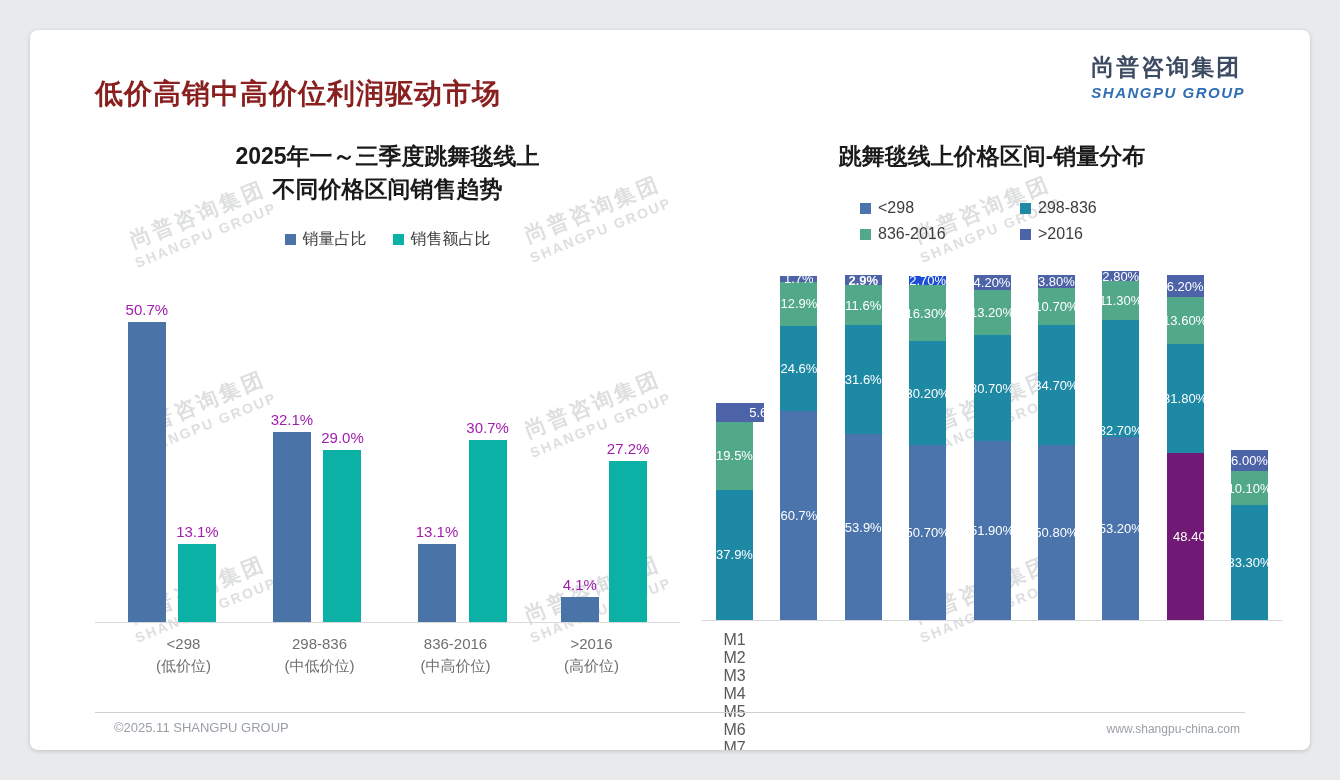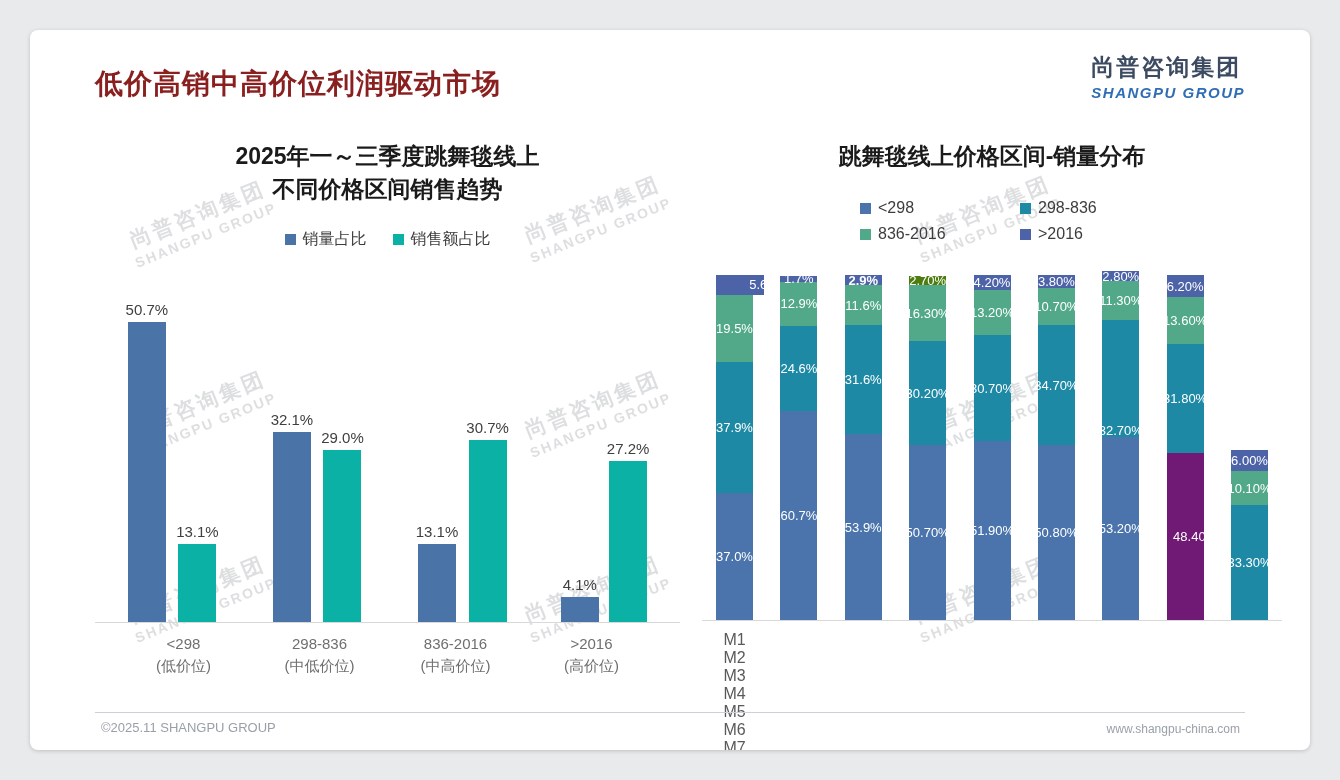--- a/index.html
+++ b/index.html
@@ -15,21 +15,21 @@
   }
   
   .wm{
     position:absolute;transform:rotate(-22deg);color:#aeb2b5;opacity:.42;
     text-align:center;pointer-events:none;z-index:0;white-space:nowrap;
   }
   .wm .l1{font-size:21px;font-weight:bold;letter-spacing:3px;}
   .wm .l2{font-size:14px;font-weight:bold;letter-spacing:2px;}
   
   .page-title{
-    position:absolute;left:65px;top:35px;z-index:2;
+    position:absolute;left:65px;top:45px;z-index:2;
     font-size:28px;font-weight:bold;color:#8a1f1f;letter-spacing:1px;
   }
   .logo{position:absolute;right:65px;top:22px;text-align:left;z-index:2;}
   .logo-zh{font-size:23px;font-weight:bold;color:#3c4b61;letter-spacing:2px;}
   .logo-en{font-size:15px;font-weight:bold;font-style:italic;color:#2f6db5;letter-spacing:1.5px;margin-top:1px;}
   
   .chart{position:absolute;top:110px;z-index:1;}
   #left-chart{left:65px;width:585px;}
   #right-chart{left:672px;width:580px;}
   .chart-title{
@@ -43,40 +43,40 @@
     display:grid;grid-template-columns:160px 160px;row-gap:8px;
     width:320px;margin:26px auto 0 auto;transform:translateX(28px);
   }
   
   #left-plot{
     margin-top:60px;height:312px;display:flex;align-items:flex-end;justify-content:center;
     gap:52px;border-bottom:1px solid #d9d9d9;
   }
   .bar-group{display:flex;align-items:flex-end;gap:8px;}
   .bar-wrap{display:flex;flex-direction:column;align-items:center;}
-  .bar-val{font-size:15px;color:#404040;margin-bottom:4px;white-space:nowrap;}
+  .bar-val{font-size:15px;color:#a21caf;margin-bottom:4px;white-space:nowrap;}
   .vbar{width:38px;}
   #left-cats{display:flex;justify-content:center;gap:52px;margin-top:10px;}
   .cat-cell{width:84px;text-align:center;font-size:15px;color:#6f6f6f;line-height:1.5;white-space:nowrap;}
   
   #right-plot{
     margin-top:32px;height:345px;display:flex;align-items:flex-end;justify-content:space-between;
     padding:0 14px;border-bottom:1px solid #d9d9d9;
   }
   .stack{width:37px;display:flex;flex-direction:column-reverse;}
   .seg{
     position:relative;display:flex;align-items:center;justify-content:center;
     overflow:visible;
   }
   .seg span{font-size:13px;color:#ffffff;white-space:nowrap;line-height:1;}
   #right-cats{display:flex;justify-content:space-between;padding:0 14px;margin-top:10px;flex-direction:column;}
   .mcat{width:37px;text-align:center;font-size:16px;color:#595959;}
   
   .footer-divider{position:absolute;left:65px;right:65px;top:682px;border-top:1px solid #ccd1d8;z-index:1;}
-  .footer-left{position:absolute;left:71px;top:690px;font-size:13px;color:#9aa0a8;z-index:1;}
+  .footer-left{position:absolute;left:84px;top:690px;font-size:13px;color:#9aa0a8;z-index:1;}
   .footer-right{position:absolute;right:70px;top:692px;font-size:12px;color:#9aa0a8;z-index:1;}
 </style>
 </head>
 <body>
 
 <div class="slide">
 
   <div id="wm-layer">
       <div class="wm" style="left: 95px; top: 170px;">
         <div class="l1">尚普咨询集团</div>
@@ -215,23 +215,20 @@
           <span class="legend-swatch" style="background: rgb(82, 169, 138);"></span>
           <span>836-2016</span>
         </span>
         <span class="legend-item">
           <span class="legend-swatch" style="background: rgb(77, 99, 168);"></span>
           <span>&gt;2016</span>
         </span>
       </div>
     <div id="right-plot">
         <div class="stack">
-          <div class="seg" style="height: 127.7px; background: rgb(74, 116, 171);">
-            <span>37.0%</span>
-          </div>
           <div class="seg" style="height: 130.8px; background: rgb(29, 137, 165);">
             <span>37.9%</span>
           </div>
           <div class="seg" style="height: 67.3px; background: rgb(82, 169, 138);">
             <span>19.5%</span>
           </div>
           <div class="seg" style="height: 19.3px; background: rgb(77, 99, 168); padding-left: 48px;">
             <span>5.6%</span>
           </div>
         </div>
@@ -266,21 +263,21 @@
         <div class="stack">
           <div class="seg" style="height: 174.9px; background: rgb(74, 116, 171);">
             <span>50.70%</span>
           </div>
           <div class="seg" style="height: 104.2px; background: rgb(29, 137, 165);">
             <span>30.20%</span>
           </div>
           <div class="seg" style="height: 56.2px; background: rgb(82, 169, 138);">
             <span>16.30%</span>
           </div>
-          <div class="seg" style="height: 9.3px; background: #4d7c0f;">
+          <div class="seg" style="height: 9.3px; background: #1d4ed8;">
             <span>2.70%</span>
           </div>
         </div>
         <div class="stack">
           <div class="seg" style="height: 179.1px; background: rgb(74, 116, 171);">
             <span>51.90%</span>
           </div>
           <div class="seg" style="height: 105.9px; background: rgb(29, 137, 165);">
             <span>30.70%</span>
           </div>

